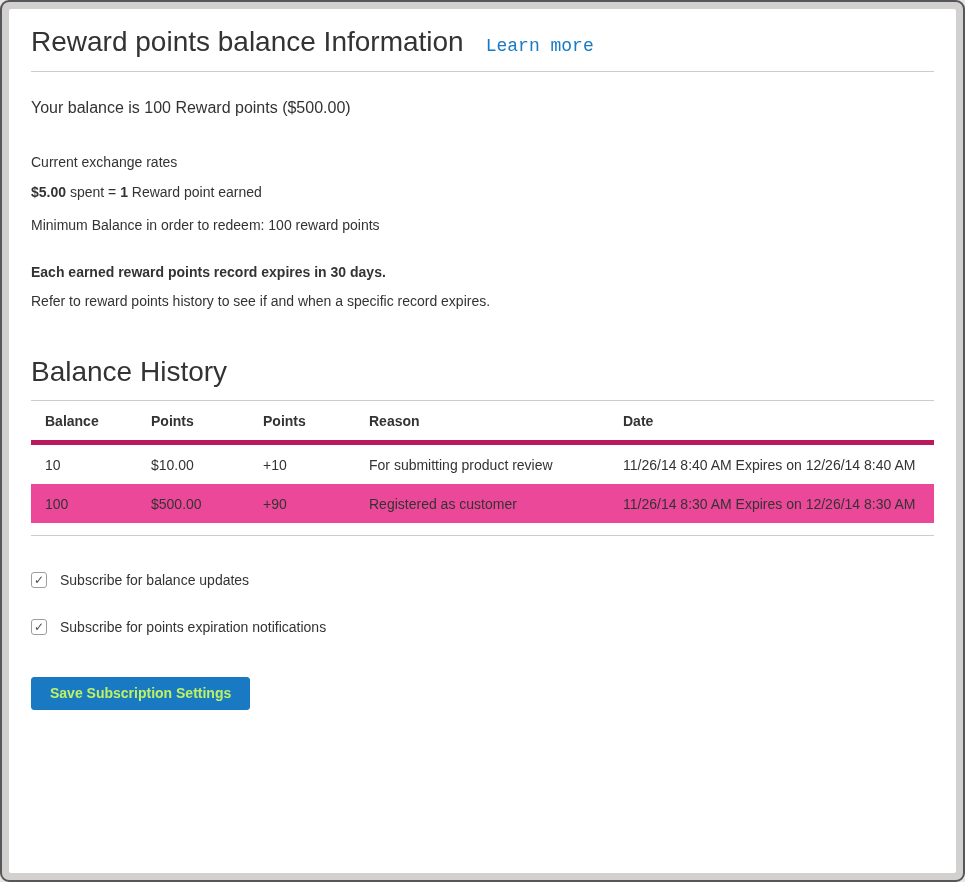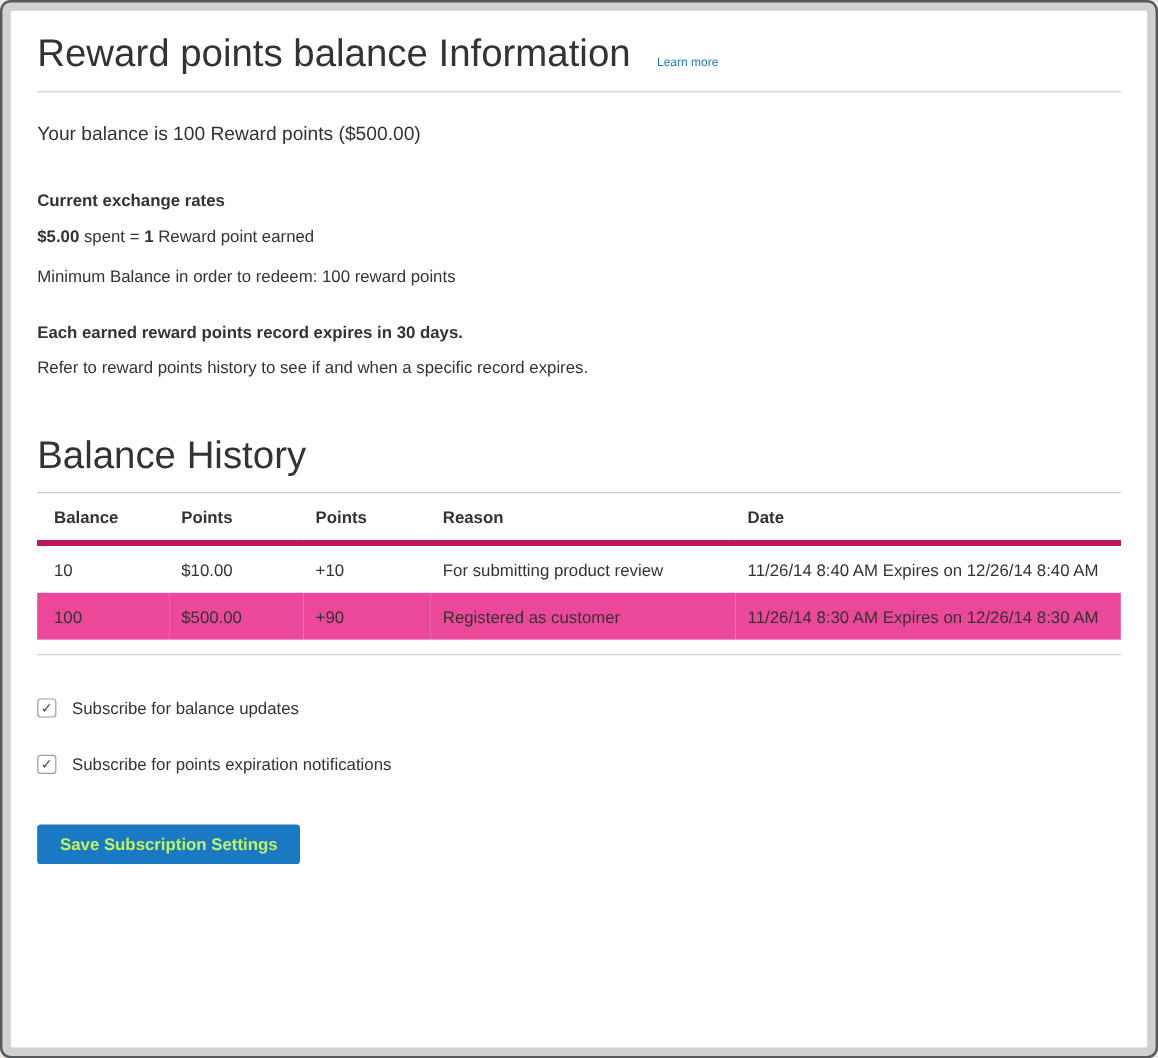--- a/index.html
+++ b/index.html
@@ -23,41 +23,42 @@
   .card {
     background: #ffffff;
     border-radius: 2px;
     width: 100%; height: 100%;
     padding: 12px 22px 0 22px;
     overflow: hidden;
   }
   .header-row { display: flex; align-items: baseline; gap: 22px; margin-top: 5px; }
   h1, h2 {
     font-weight: 300;
-    font-size: 32px;
+    font-size: 28px;
     color: #333333;
     margin: 0;
     letter-spacing: 0;
   }
   .link {
     color: #1979c3;
-    font-size: 10px;
+    font-size: 18px;
     text-decoration: none;
     cursor: pointer;
+    font-family: Liberation Mono, monospace;
   }
   hr.divider {
     border: none;
     border-top: 1px solid #cccccc;
     margin: 13px 0 0 0;
     height: 0;
   }
   p { margin: 0; }
   .balance-message { margin-top: 27px; font-size: 16px; }
   .bold { font-weight: bold; }
-  .rates-heading { margin-top: 37px; font-weight: bold; }
+  .rates-heading { margin-top: 37px; font-weight: normal; }
   .rates-lines { margin-top: 13px; line-height: 19px; }
   .limit-line { margin-top: 30px; font-weight: bold; }
   .min-line { margin-top: 15px; }
   .expires-line { margin-top: 31px; font-weight: bold; }
   .refer-line { margin-top: 13px; }
   h2.section-history { margin-top: 47px; }
   h2.section-email { margin-top: 60px; }
   hr.divider-tight { margin-top: 12px; }
   table.history {
     width: 100%;

